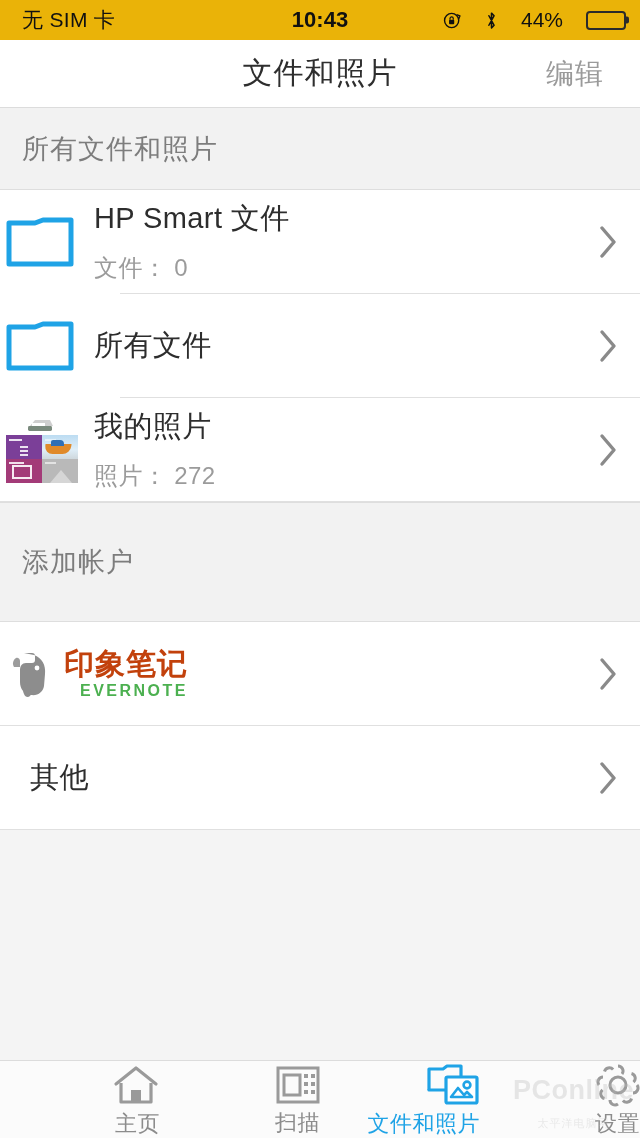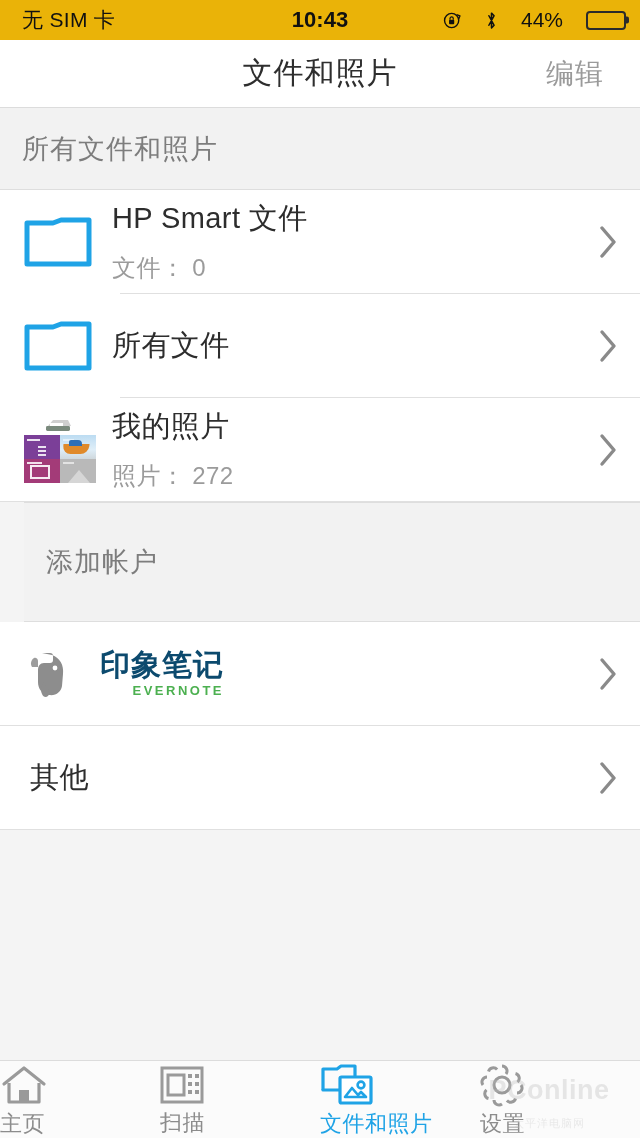--- a/index.html
+++ b/index.html
@@ -80,21 +80,21 @@
     border-bottom:1px solid #dedede;
   }
   .section-header.pad-top{ border-top:1px solid #dedede; }
 
   .group{ background:#ffffff; }
 
   .row{
     position:relative;
     display:flex; align-items:center;
     min-height:104px;
-    padding-left:24px; padding-right:22px;
+    padding-left:6px; padding-right:22px;
     background:#ffffff;
   }
   .row .sep{
     position:absolute; left:120px; right:0; bottom:0;
     height:1px; background:#e0e0e0;
   }
   .row.full-sep .sep{ left:0; }
 
   .row-ico{
     width:76px; flex:0 0 76px;
@@ -146,56 +146,56 @@
   .t-magenta .xbox{
     position:absolute; left:6px; bottom:4px; width:20px; height:14px;
     border:2px solid rgba(255,255,255,.9);
   }
 
   
   .evernote{ display:flex; align-items:center; gap:8px; padding-left:4px; }
   .ev-ele{ width:46px; height:52px; display:block; }
   .ev-wordmark{ display:flex; flex-direction:column; align-items:flex-start; }
   .ev-cn{
-    font-size:30px; font-weight:bold; color:#0c4a6e;
-    letter-spacing:1px; line-height:1; position:relative;margin-left:18px;
+    font-size:30px; font-weight:bold; color:#c2410c;
+    letter-spacing:1px; line-height:1; position:relative;
   }
   .ev-en{
-    font-size:13px; color:#4CB050; letter-spacing:2.5px;
+    font-size:16px; color:#4CB050; letter-spacing:2.5px;
     font-weight:bold; align-self:flex-end; margin-top:3px;
   }
 
   .row-plain{ padding-left:30px; }
 
   .filler{ background:#f4f4f4; height:100%; }
 
   
   .tabbar{
     flex:0 0 78px; height:78px;
     background:#fbfbfb;
     border-top:1px solid #dcdcdc;
     display:flex; align-items:stretch;
     position:relative;
   }
   .tab{
     flex:1 1 25%;
     display:flex; flex-direction:column;
-    align-items:flex-start; justify-content:center;
+    align-items:flex-end; justify-content:center;
     gap:3px;
     padding-top:4px;
   }
   .tab-ico{ height:42px; display:flex; align-items:center; justify-content:center; }
   .tab-label{ font-size:22px; color:#8c8c8c; letter-spacing:.5px; }
   .tab.active .tab-label{ color:#1fa3e6; }
 
   .watermark{
     position:absolute; right:6px; bottom:6px;
     width:170px; height:56px;
     pointer-events:none; opacity:.32;
-    display:flex; align-items:center; justify-content:center;
+    display:flex; align-items:center; justify-content:flex-end;
   }
   .wm-main{
     font-size:27px; font-weight:bold; color:#b9b9b9;
     letter-spacing:.5px; line-height:1;
   }
   .wm-sub{
     font-size:11px; color:#c3c3c3; letter-spacing:1px; margin-top:12px;
   }
 </style>
 </head>
@@ -305,21 +305,21 @@
           <div class="row-title">我的照片</div>
           <div class="row-sub">照片： 272</div>
         </div>
         <svg class="chev" viewBox="0 0 20 34">
           <path d="M4 3 L16 17 L4 31" fill="none" stroke="#8a8a8a" stroke-width="3.4" stroke-linecap="round" stroke-linejoin="round"></path>
         </svg>
         <div class="sep"></div>
       </div>
     </div>
 
-    <div class="section-header pad-top" style="height:120px;margin-left:24px;">添加帐户</div>
+    <div class="section-header pad-top" style="height:120px;">添加帐户</div>
 
     <div class="group">
 
       <div class="row full-sep">
         <div class="evernote">
           <svg class="ev-ele" viewBox="0 0 46 52">
             <path d="M14 5 L22 5 C24 5 25 6 25 8 L25 12 C25 14 24 15 22 15 L16 15
                      C12 15 10 18 10 22 L10 34 C10 41 14 46 21 47
                      C28 48 33 44 34 38 L35 26 C36 17 32 10 24 7
                      L14 5 Z" fill="#8d8d8d"></path>

